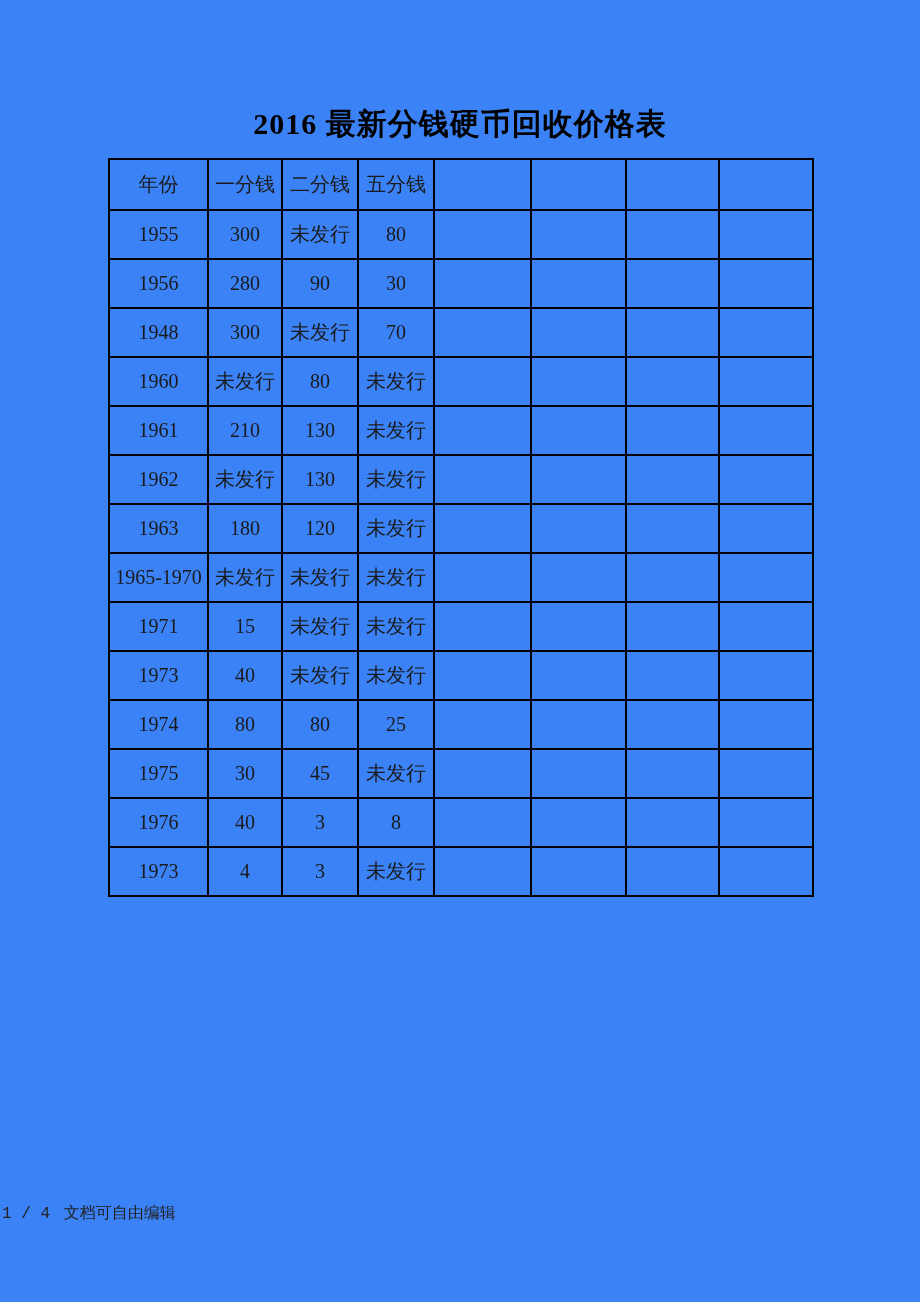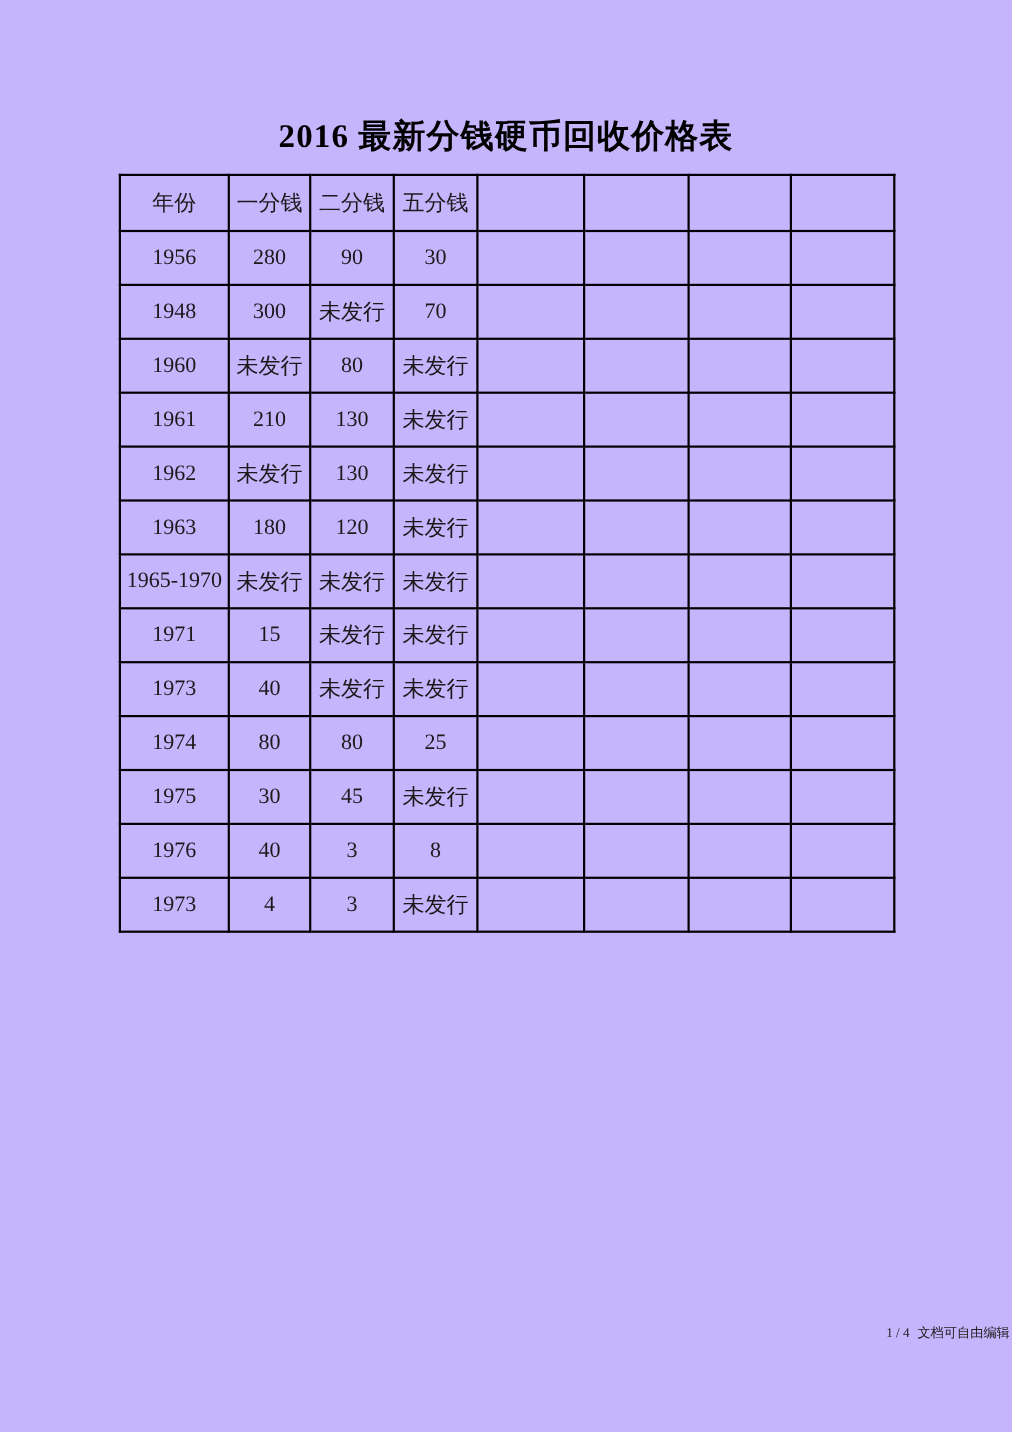--- a/index.html
+++ b/index.html
@@ -6,21 +6,21 @@
   html, body { background: #ffffff; }
   body {
     width: 920px; height: 1302px;
     font-family: "Liberation Serif", "DejaVu Serif", serif;
     color: #000000;
     overflow: hidden;
   }
   .page {
     position: relative;
     width: 920px; height: 1302px;
-    background: #c4b5fd;
+    background: #3b82f6;
   }
   .doc-title {
     position: absolute;
     top: 104px; left: 0;
     width: 100%;
     text-align: center;
     font-size: 30px;
     font-weight: bold;
     letter-spacing: 1px;
     color: #000000;
@@ -42,23 +42,23 @@
     padding: 0;
     white-space: nowrap;
     overflow: hidden;
     color: #1a1a1a;
   }
   .price-table thead th { height: 51px; }
   .page-footer {
     position: absolute;
     top: 1203px; left: 0;
     width: 100%;
-    text-align: right;
-    font-size: 12px;
-    font-family: Liberation Serif, serif;
+    text-align: left;
+    font-size: 16px;
+    font-family: Liberation Mono, monospace;
     color: #222222;
   }
   .page-footer span { margin: 0 2px; }
 </style>
 </head>
 <body>
 
 <div class="page">
 
   <h1 class="doc-title">2016 最新分钱硬币回收价格表</h1>
@@ -81,20 +81,30 @@
           <th>二分钱</th>
           <th>五分钱</th>
           <th></th>
           <th></th>
           <th></th>
           <th></th>
         </tr>
     </thead>
     <tbody>
         <tr>
+          <td>1955</td>
+          <td>300</td>
+          <td>未发行</td>
+          <td>80</td>
+          <td></td>
+          <td></td>
+          <td></td>
+          <td></td>
+        </tr>
+        <tr>
           <td>1956</td>
           <td>280</td>
           <td>90</td>
           <td>30</td>
           <td></td>
           <td></td>
           <td></td>
           <td></td>
         </tr>
         <tr>

